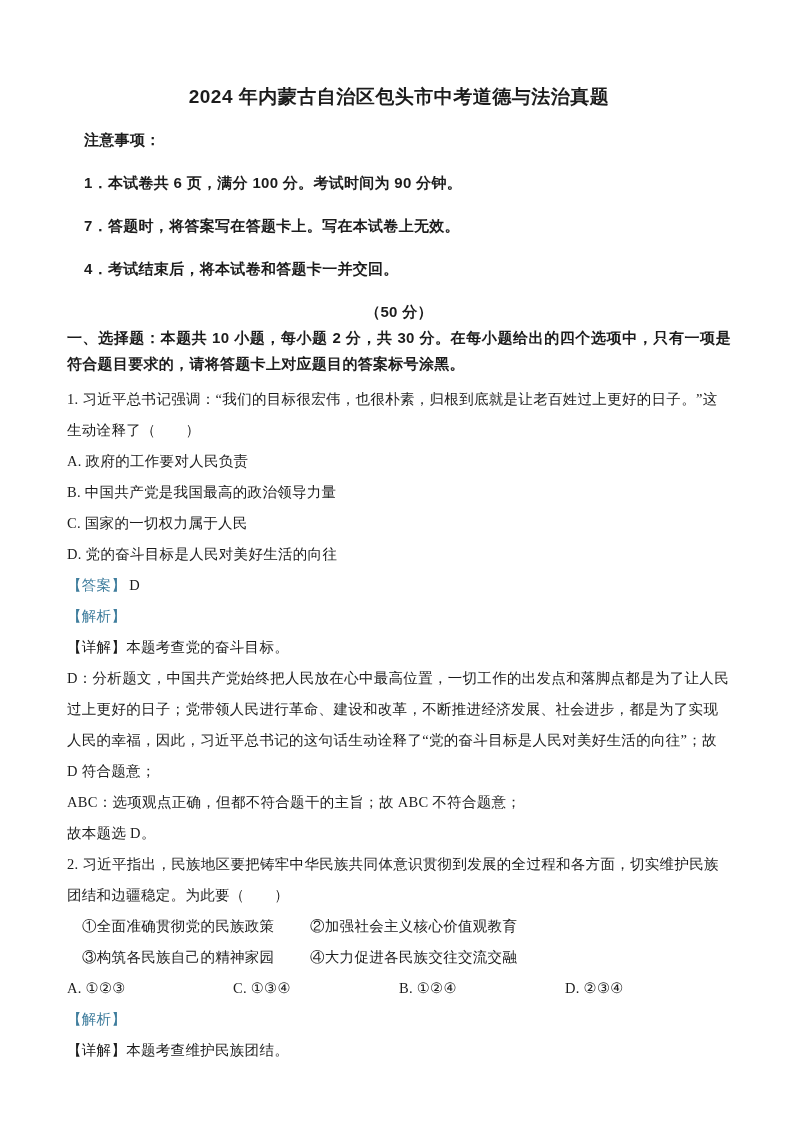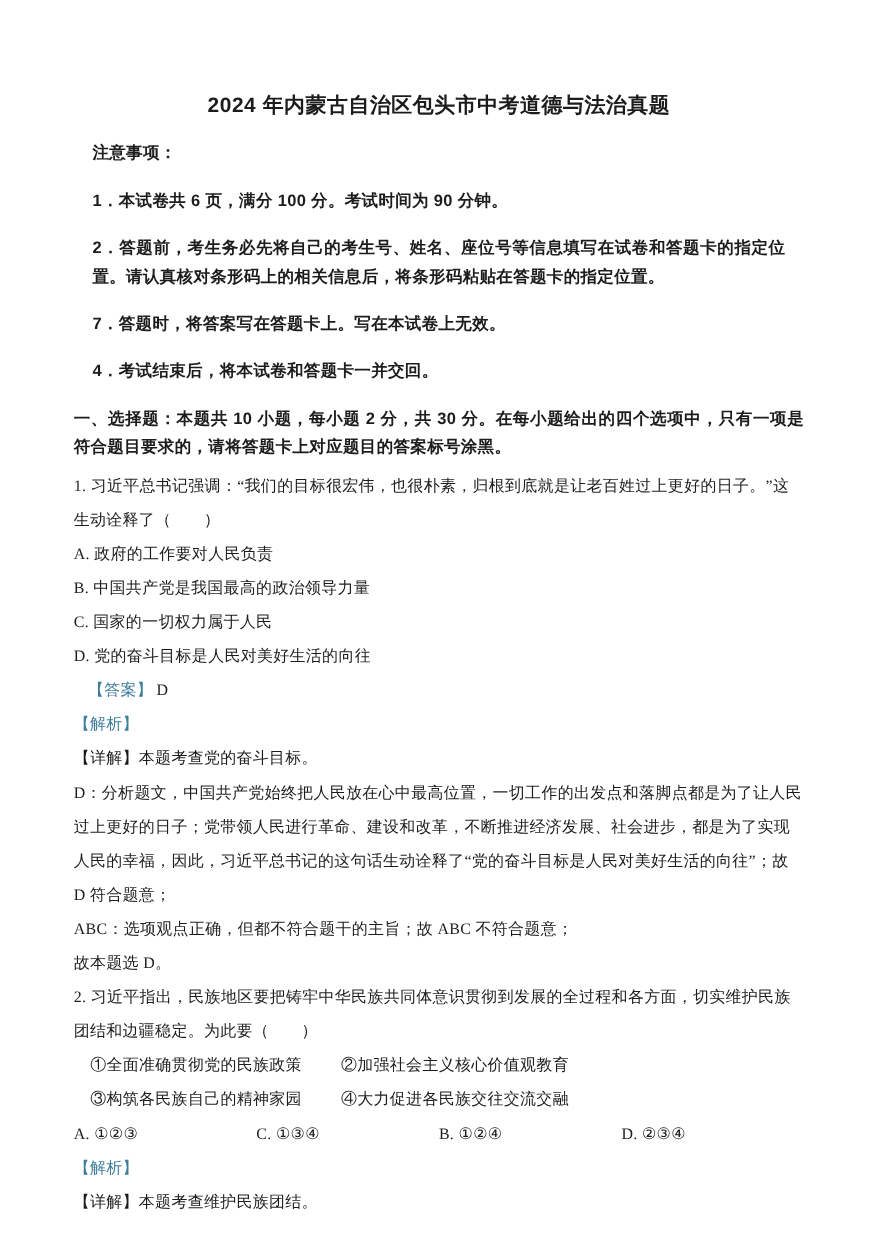--- a/index.html
+++ b/index.html
@@ -49,45 +49,45 @@
   }
   .center { text-align: center; }
   .qa { margin-top: 7px; }
   .qa p {
     font-size: 14.5px;
     line-height: 31px;
     margin: 0;
     letter-spacing: 0.3px;
   }
   .blue { color: #3f7d9d; }
-  .answer-gap { margin-right: 3px; margin-left: 13px; }
+  .answer-gap { margin-right: 3px; }
   .pair .col1 {
     display: inline-block;
     width: 228px;
     margin-left: 15px;
   }
   .choices { display: flex; }
   .choices .choice { display: inline-block; width: 166px; }
   .choices .choice:last-child { width: auto; }
 </style>
 </head>
 <body>
 
 <div class="page">
 
   <h1 class="title">2024 年内蒙古自治区包头市中考道德与法治真题</h1>
 
   <div class="notice">
     <p>注意事项：</p>
     <p>1．本试卷共 6 页，满分 100 分。考试时间为 90 分钟。</p>
-    <p>2．答题前，考生务必先将自己的考生号、姓名、座位号等信息填写在试卷和答题卡的指定位置。请认真核对条形码上的相关信息后，将条形码粘贴在答题卡的指定位置。</p>
     <p>7．答题时，将答案写在答题卡上。写在本试卷上无效。</p>
     <p>4．考试结束后，将本试卷和答题卡一并交回。</p>
   </div>
 
+  <p class="bold-line center">（50 分）</p>
 
   <p class="bold-line">一、选择题：本题共 10 小题，每小题 2 分，共 30 分。在每小题给出的四个选项中，只有一项是符合题目要求的，请将答题卡上对应题目的答案标号涂黑。</p>
 
   <div class="qa">
 
     <p>1. 习近平总书记强调：“我们的目标很宏伟，也很朴素，归根到底就是让老百姓过上更好的日子。”这生动诠释了（　　）</p>
     <p>A. 政府的工作要对人民负责</p>
     <p>B. 中国共产党是我国最高的政治领导力量</p>
     <p>C. 国家的一切权力属于人民</p>
     <p>D. 党的奋斗目标是人民对美好生活的向往</p>

